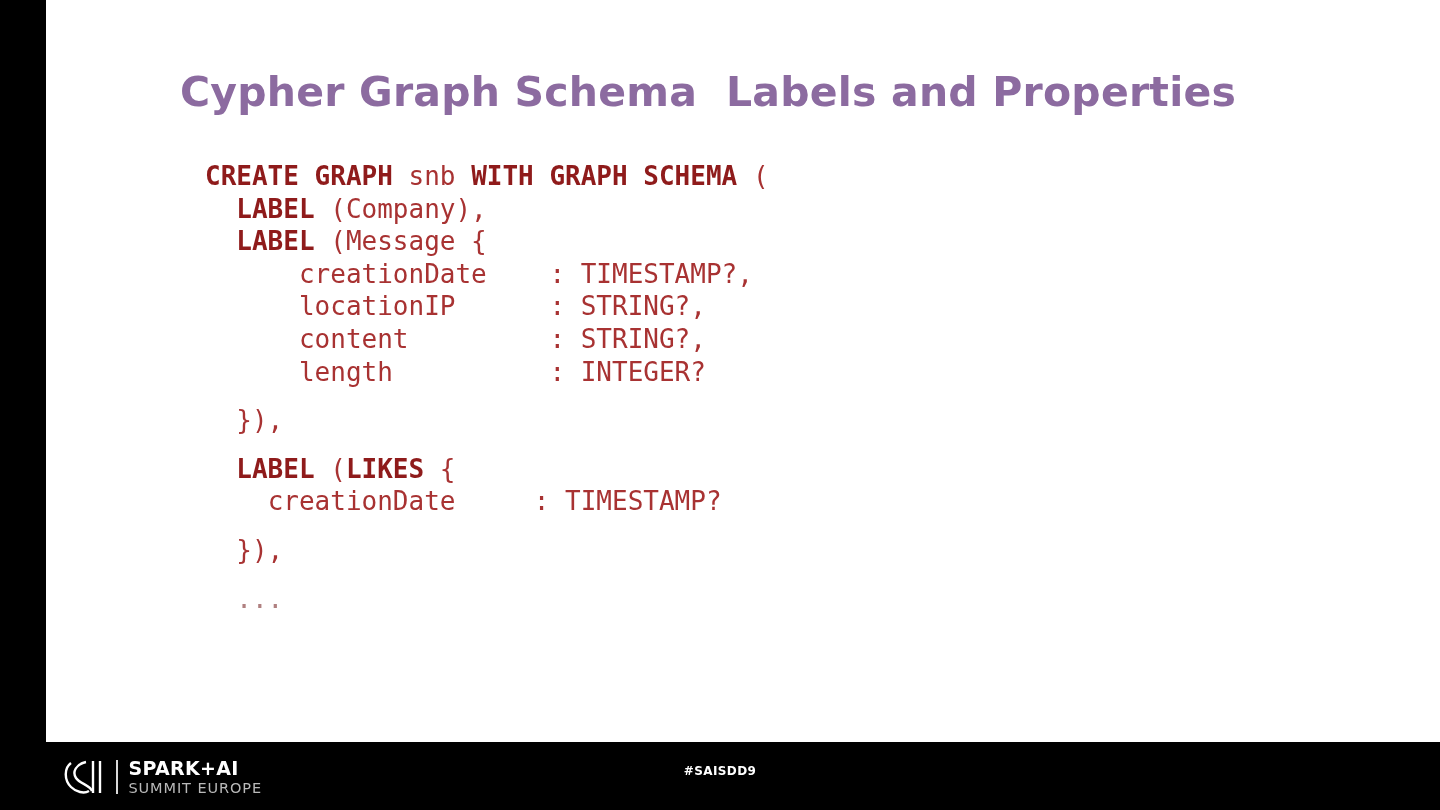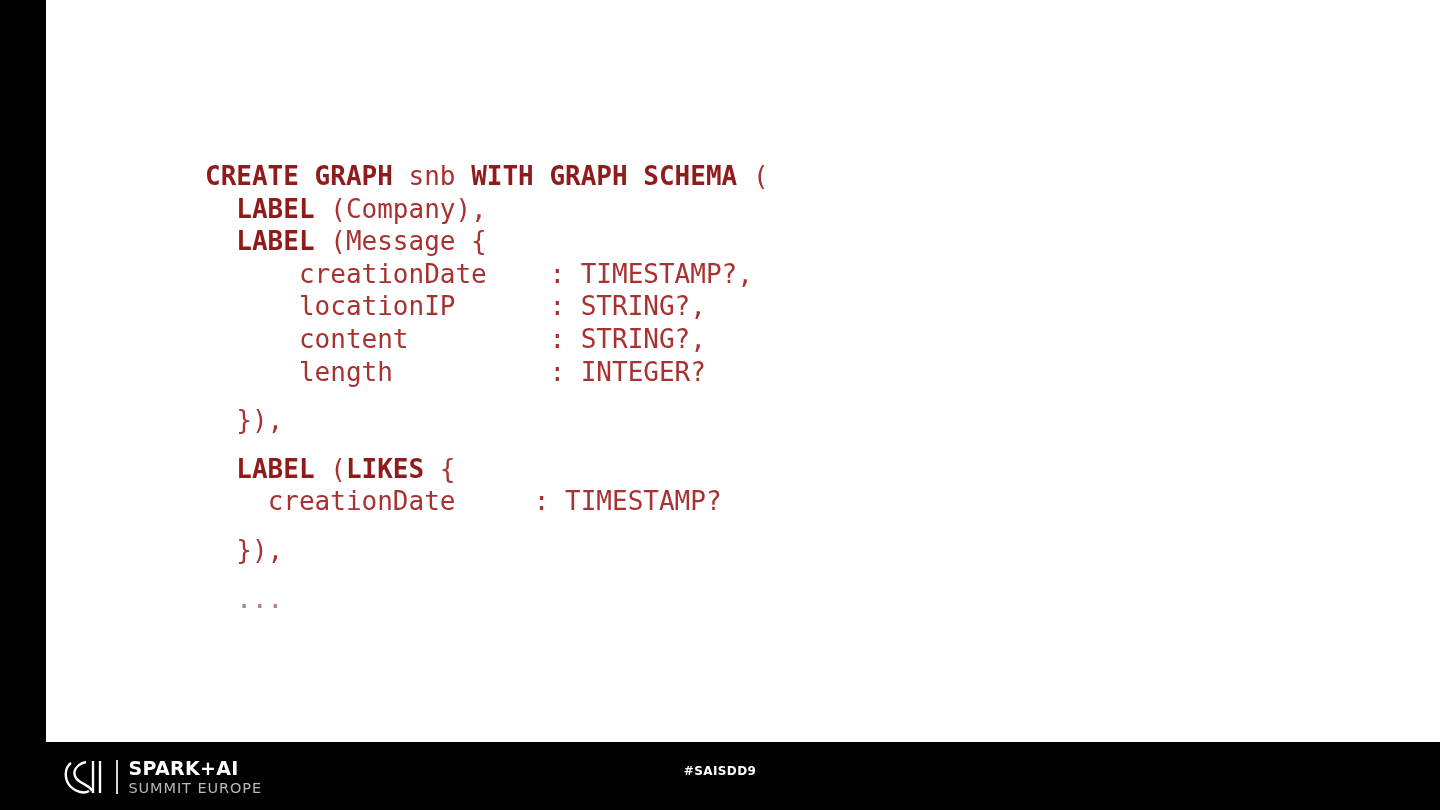--- a/index.html
+++ b/index.html
@@ -128,20 +128,21 @@
     letter-spacing: 0.4px;
   }
 </style>
 </head>
 <body>
 
 <div class="slide">
 
   <div class="left-bar"></div>
 
+  <div class="slide-title">Cypher Graph Schema  Labels and Properties</div>
 
   <div class="code-block" id="code-block"><div class="code-line"><span class="kw">CREATE GRAPH </span><span class="plain">snb </span><span class="kw">WITH GRAPH SCHEMA </span><span class="plain">(</span></div><div class="code-line"><span>  </span><span class="kw">LABEL </span><span class="plain">(Company),</span></div><div class="code-line"><span>  </span><span class="kw">LABEL </span><span class="plain">(Message {</span></div><div class="code-line"><span>      </span><span class="plain">creationDate    : TIMESTAMP?,</span></div><div class="code-line"><span>      </span><span class="plain">locationIP      : STRING?,</span></div><div class="code-line"><span>      </span><span class="plain">content         : STRING?,</span></div><div class="code-line"><span>      </span><span class="plain">length          : INTEGER?</span></div><div class="code-line" style="height: 16px;">&nbsp;</div><div class="code-line"><span>  </span><span class="plain">}),</span></div><div class="code-line" style="height: 16px;">&nbsp;</div><div class="code-line"><span>  </span><span class="kw">LABEL </span><span class="plain">(</span><span class="kw">LIKES</span><span class="plain"> {</span></div><div class="code-line"><span>    </span><span class="plain">creationDate     : TIMESTAMP?</span></div><div class="code-line" style="height: 16px;">&nbsp;</div><div class="code-line"><span>  </span><span class="plain">}),</span></div><div class="code-line" style="height: 16px;">&nbsp;</div><div class="code-line"><span>  </span><span class="dots">...</span></div></div>
 
   <div class="footer"></div>
 
   <div class="logo-wrap">
     <div class="logo-mark">
       <svg width="44" height="42" viewBox="0 0 44 42" xmlns="http://www.w3.org/2000/svg">
         <path d="M9 7 C2 12, 2 24, 9 31 C14 36, 22 38, 27 35" fill="none" stroke="#ffffff" stroke-width="2.4"></path>
         <path d="M24 6 C14 8, 10 16, 14 22 C18 28, 28 29, 30 35" fill="none" stroke="#ffffff" stroke-width="2.4"></path>

